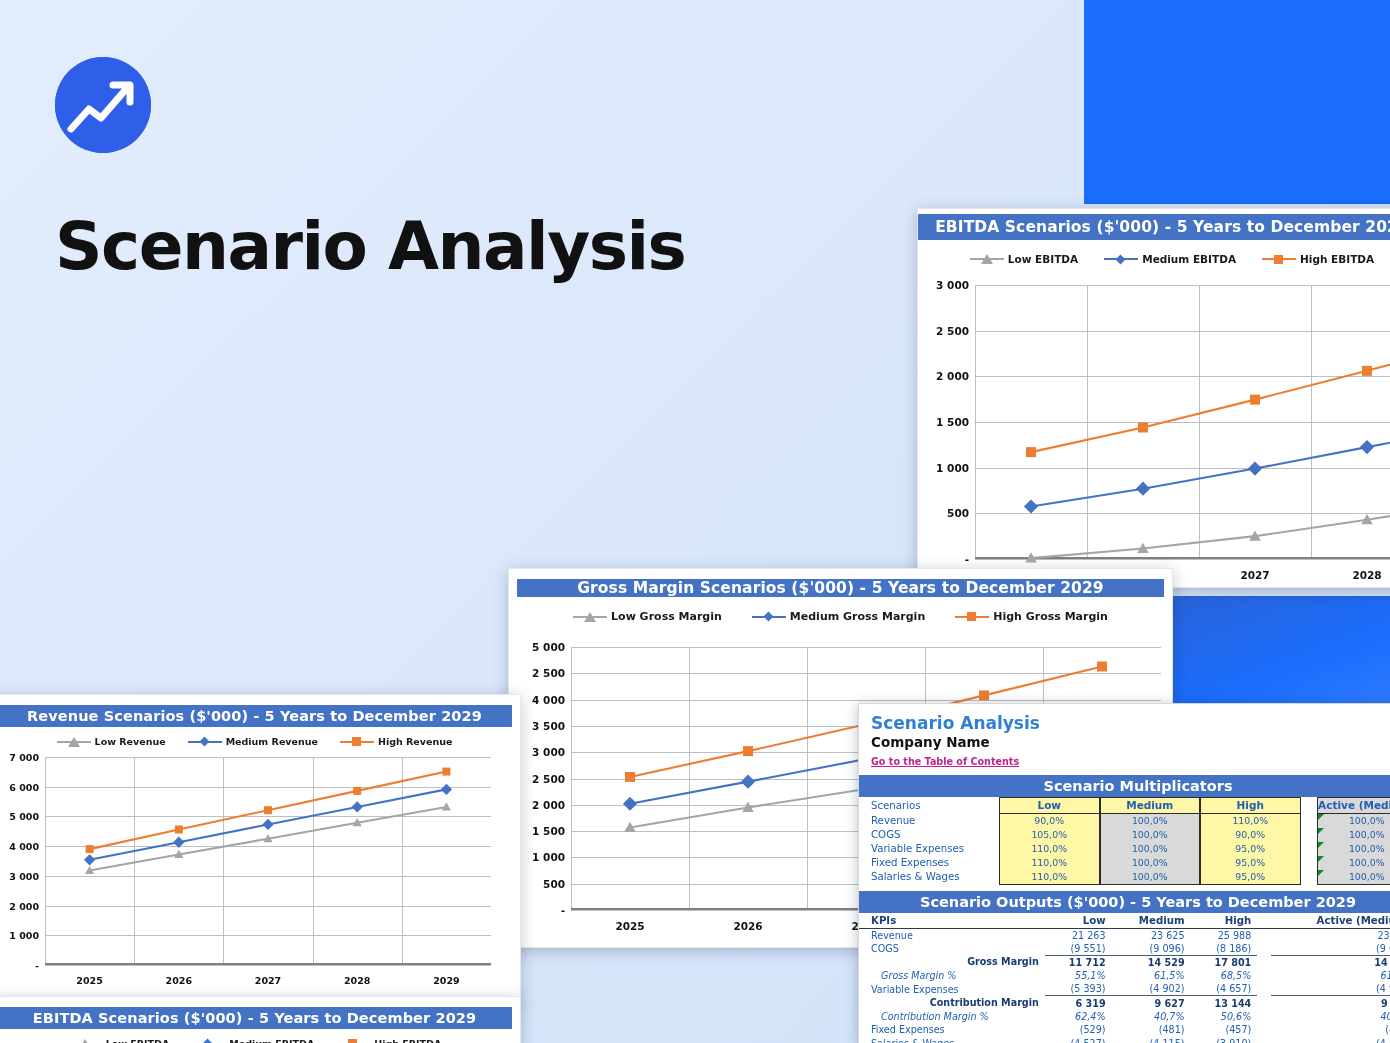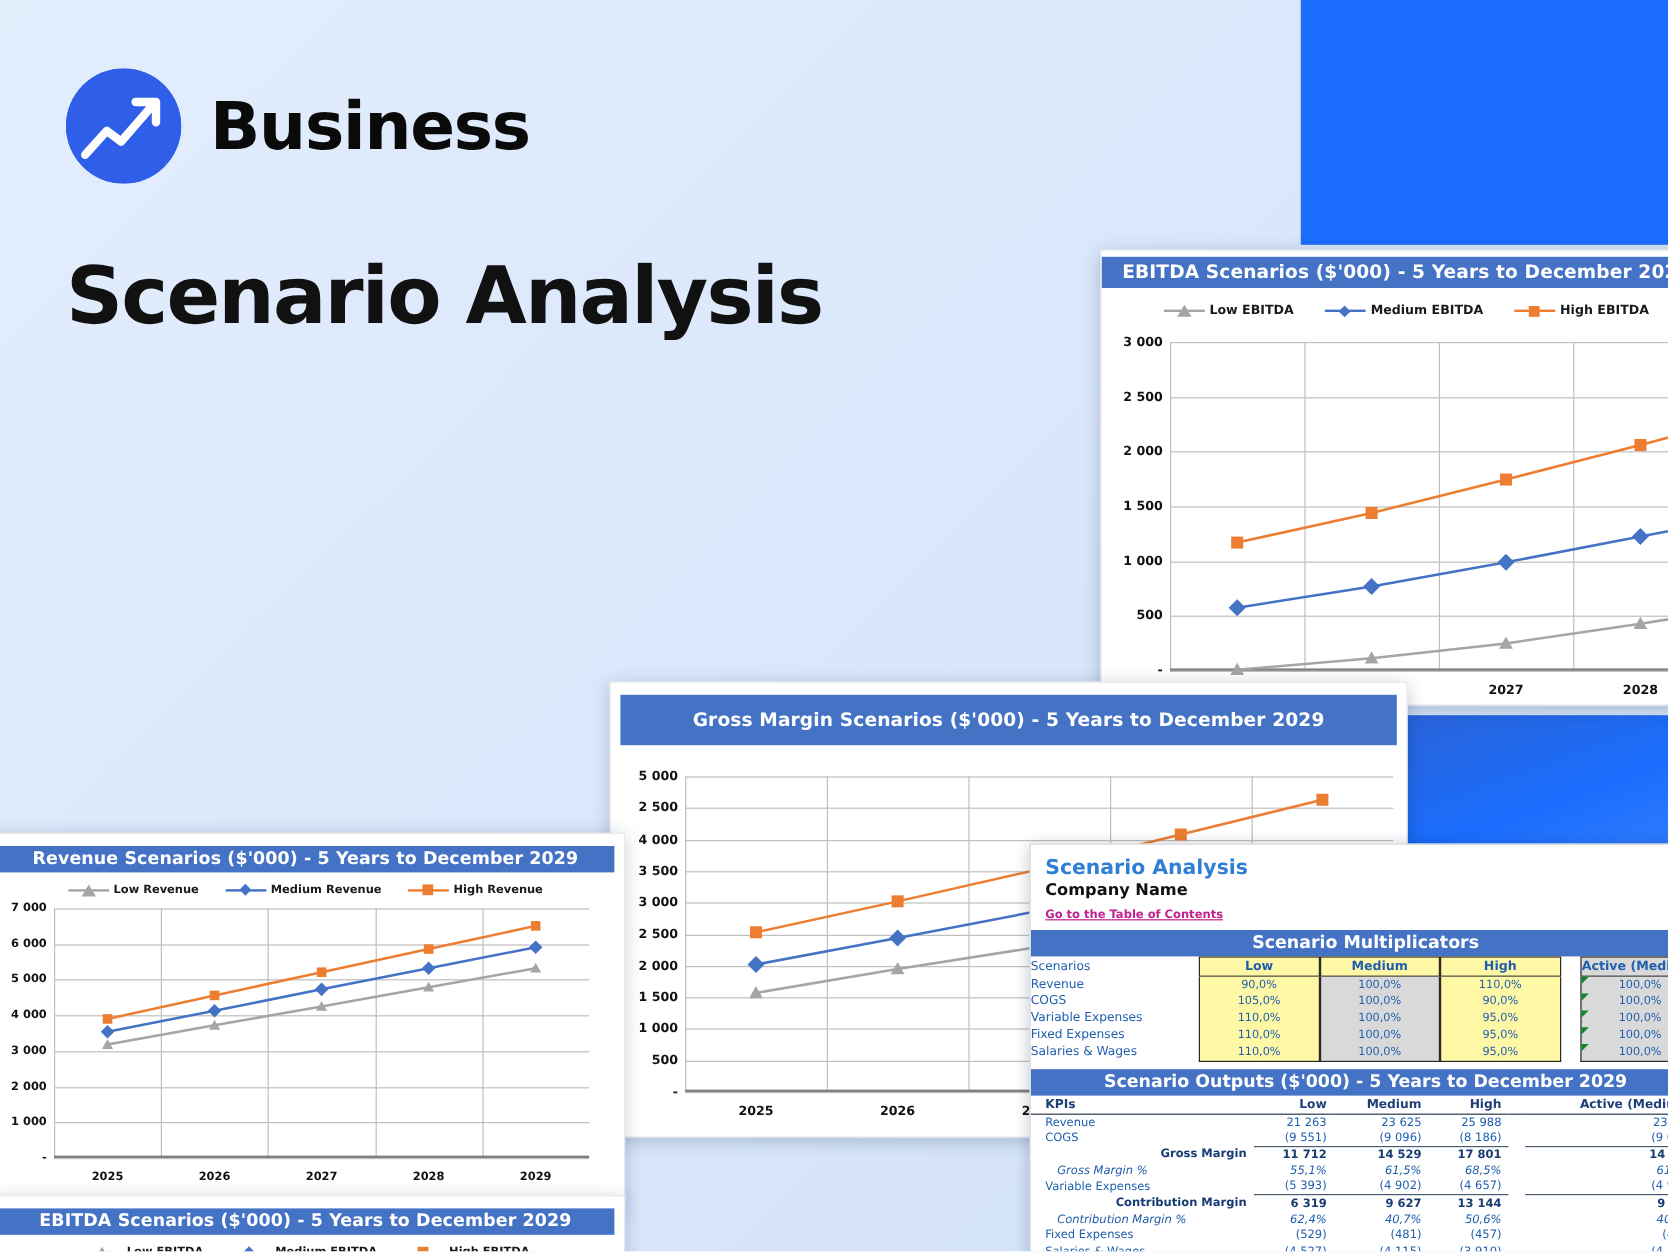--- a/index.html
+++ b/index.html
@@ -99,21 +99,21 @@
   #panel-title { color: #2f7fd4; font-size: 17px; font-weight: 800; padding: 9px 0 0 12px; }
   #panel-company { color: #111; font-size: 13.5px; font-weight: 800; padding: 1px 0 0 12px; }
   #panel-toc { color: #c2228e; font-size: 9.6px; font-weight: 700; padding: 1px 0 0 12px;
                text-decoration: underline; display: inline-block; cursor: pointer; }
 
   .band {
     background: #4472c4; color: #fff; font-weight: 700; font-size: 14.5px;
     text-align: center; padding: 3px 0; margin-top: 6px;
   }
   .mult-grid { display: grid; grid-template-columns: 140px 1fr; font-size: 9.6px; }
-  .row-labels { }
+  .row-labels { padding-left: 12px; }
   .row-labels div { color: #1f5fae; height: 14px; line-height: 14px; font-size: 10.2px; }
   .cells { display: grid; grid-template-columns: 1fr 1fr 1fr 16px 1fr; }
   .cells .col { }
   .hdr-cell {
     background: #fdf7a6; border: 1.6px solid #2b2b2b; color: #1f5fae;
     font-weight: 800; font-size: 10.5px; text-align: center; height: 17px; line-height: 14px;
   }
   .val-box { border: 1.6px solid #2b2b2b; border-top: none; }
   .val-box.yellow { background: #fdf7a6; }
   .val-box.grey { background: #d9d9d9; }
@@ -147,21 +147,20 @@
 
   <div id="brand">
     <div id="brand-mark">
       <svg width="96" height="96" viewBox="0 0 96 96">
         <circle cx="48" cy="48" r="48" fill="#2f5fe8"></circle>
         <path d="M16 72 L34 52 L46 61 L72 31" stroke="#fff" stroke-width="7" fill="none" stroke-linecap="round" stroke-linejoin="round"></path>
         <path d="M58 28 L75 28 L75 45" stroke="#fff" stroke-width="7" fill="none" stroke-linecap="round" stroke-linejoin="round"></path>
       </svg>
     </div>
     <div id="brand-text">
-      <div id="brand-line1">Business</div>
     </div>
   </div>
 
   <h1 id="page-title">Scenario Analysis</h1>
 
   <div class="chart-card" id="card-ebitda-top" style="left:917px; top:208px; width:510px; height:380px;">
       <div class="chart-title" style="margin: 5px 0px 0px; font-size: 15.5px; padding: 4px 0px;">EBITDA Scenarios ($'000) - 5 Years to December 2029</div>
       <div class="chart-legend" style="margin-top: 13px; font-size: 10.5px; gap: 26px;">
         <span class="legend-item">
        <span class="legend-swatch">
@@ -226,21 +225,44 @@
           <rect x="51" y="162.14" width="10" height="10" fill="#ed7d31"></rect>
           <rect x="163" y="137.48000000000002" width="10" height="10" fill="#ed7d31"></rect>
           <rect x="275" y="109.62333333333333" width="10" height="10" fill="#ed7d31"></rect>
           <rect x="387" y="80.85333333333332" width="10" height="10" fill="#ed7d31"></rect>
           <rect x="499" y="50.71333333333334" width="10" height="10" fill="#ed7d31"></rect>
         </svg>
       </div>
     </div>
 
   <div class="chart-card" id="card-gross-margin" style="left:508px; top:568px; width:665px; height:380px;">
-      <div class="chart-title" style="margin: 10px 8px 0px; font-size: 15.5px; padding: 12px 0px;">Gross Margin Scenarios ($'000) - 5 Years to December 2029</div>
+      <div class="chart-title" style="margin: 10px 8px 0px; font-size: 15.5px; padding: 0 0px;">Gross Margin Scenarios ($'000) - 5 Years to December 2029</div>
+      <div class="chart-legend" style="margin-top: 13px; font-size: 11px; gap: 30px;">
+        <span class="legend-item">
+       <span class="legend-swatch">
+            <i style="background:#a5a5a5"></i>
+            <b class="mk-tri" style="border-bottom:10px solid #a5a5a5"></b>
+          </span>
+          <span>Low Gross Margin</span>
+        </span>
+        <span class="legend-item">
+       <span class="legend-swatch">
+            <i style="background:#4472c4"></i>
+            <b class="mk-dia" style="background:#4472c4;width:7px;height:7px;top:1.5px;left:13px"></b>
+          </span>
+          <span>Medium Gross Margin</span>
+        </span>
+        <span class="legend-item">
+       <span class="legend-swatch">
+            <i style="background:#ed7d31"></i>
+            <b style="background:#ed7d31;width:9px;height:9px;top:0.5px;left:12px"></b>
+          </span>
+          <span>High Gross Margin</span>
+        </span>
+      </div>
       <div class="plot" style="position: absolute; left: 62px; top: 78px; width: 590px; height: 263px;">
         <div class="gridline" style="top: 0px;"></div>
         <span class="yaxis-label" style="top: 0px; font-size: 10.5px;">5 000</span>
         <div class="gridline" style="top: 26.3px;"></div>
         <span class="yaxis-label" style="top: 26.3px; font-size: 10.5px;">2 500</span>
         <div class="gridline" style="top: 52.6px;"></div>
         <span class="yaxis-label" style="top: 52.6px; font-size: 10.5px;">4 000</span>
         <div class="gridline" style="top: 78.9px;"></div>
         <span class="yaxis-label" style="top: 78.9px; font-size: 10.5px;">3 500</span>
         <div class="gridline" style="top: 105.2px;"></div>

